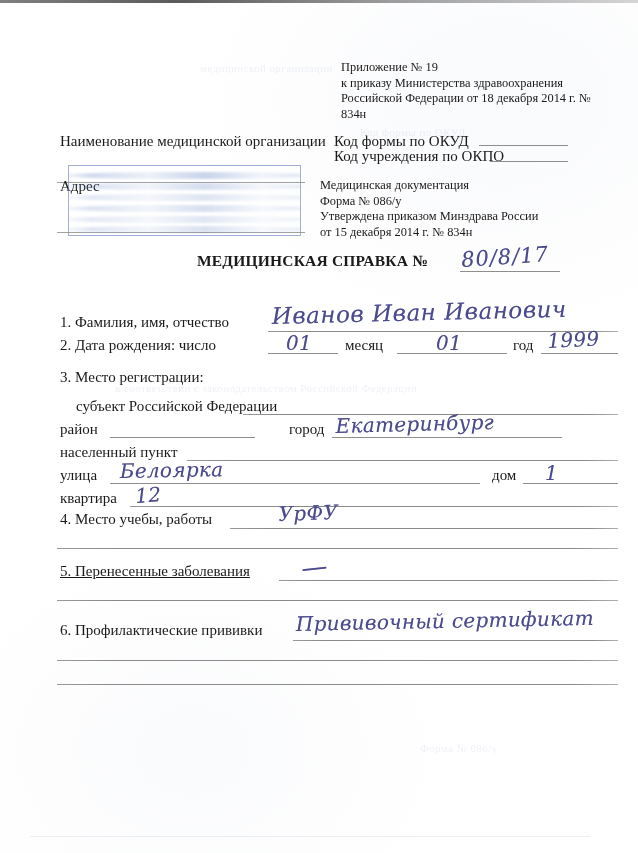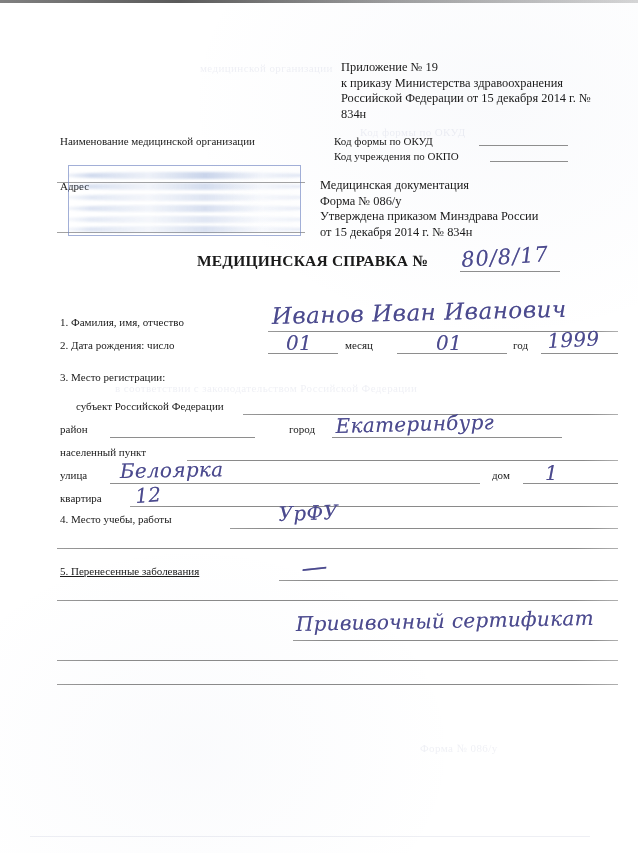--- a/index.html
+++ b/index.html
@@ -65,21 +65,21 @@
   }
   .subtitle {
     position: absolute;
     font-weight: bold;
     font-size: 13.6px;
     white-space: nowrap;
   }
 
   .label {
     position: absolute;
-    font-size: 11px;
+    font-size: 15px;
     line-height: 16px;
     white-space: nowrap;
   }
 
   
   .rule {
     position: absolute;
     height: 1px;
     background: #8e8e8e;
   }
@@ -138,21 +138,21 @@
 
   <div class="bleed" style="left:200px; top:62px;">медицинской организации</div>
   <div class="bleed" style="left:360px; top:126px;">Код формы по ОКУД</div>
   <div class="bleed" style="left:115px; top:382px;">в соответствии с законодательством Российской Федерации</div>
   <div class="bleed" style="left:420px; top:742px;">Форма № 086/у</div>
   <div class="bleed-rule" style="left:30px; top:836px; width:560px;"></div>
 
   <div class="blk t12" style="left:341px; top:60px; width:280px;">
     <div>Приложение № 19</div>
     <div>к приказу Министерства здравоохранения</div>
-    <div>Российской Федерации от 15 декабря 2014 г. №</div>
+    <div>Российской Федерации от 18 декабря 2014 г. №</div>
     <div>834н</div>
   </div>
 
   <div class="label" style="left:60px; top:133px;">Наименование медицинской организации</div>
 
   <div class="label" style="left:334px; top:133px;">Код формы по ОКУД</div>
   <div class="rule" style="left:479px; top:145px; width:89px;"></div>
   <div class="hw hw-small" style="left:484px; top:127px;"></div>
 
   <div class="label" style="left:334px; top:148px;">Код учреждения по ОКПО</div>
@@ -235,19 +235,20 @@
   <div class="hw hw-big" style="left:279px; top:502px; transform:rotate(-2deg);">УрФУ</div>
 
   <div class="rule long" style="left:57px; top:548px; width:561px;"></div>
 
   <div class="label" style="left:60px; top:563px;text-decoration:underline;">5. Перенесенные заболевания</div>
   <div class="rule long" style="left:279px; top:580px; width:339px;"></div>
   <div class="hw hw-dash" style="left:303px; top:553px;">—</div>
 
   <div class="rule long" style="left:57px; top:600px; width:561px;"></div>
 
+  <div class="label" style="left:60px; top:622px;">6. Профилактические прививки</div>
   <div class="rule long" style="left:293px; top:640px; width:325px;"></div>
   <div class="hw hw-big" style="left:296px; top:612px; transform:rotate(-1.2deg);">Прививочный сертификат</div>
 
   <div class="rule long" style="left:57px; top:660px; width:561px;"></div>
   <div class="rule long" style="left:57px; top:684px; width:561px;"></div>
 
 </div>
 
 </body></html>

